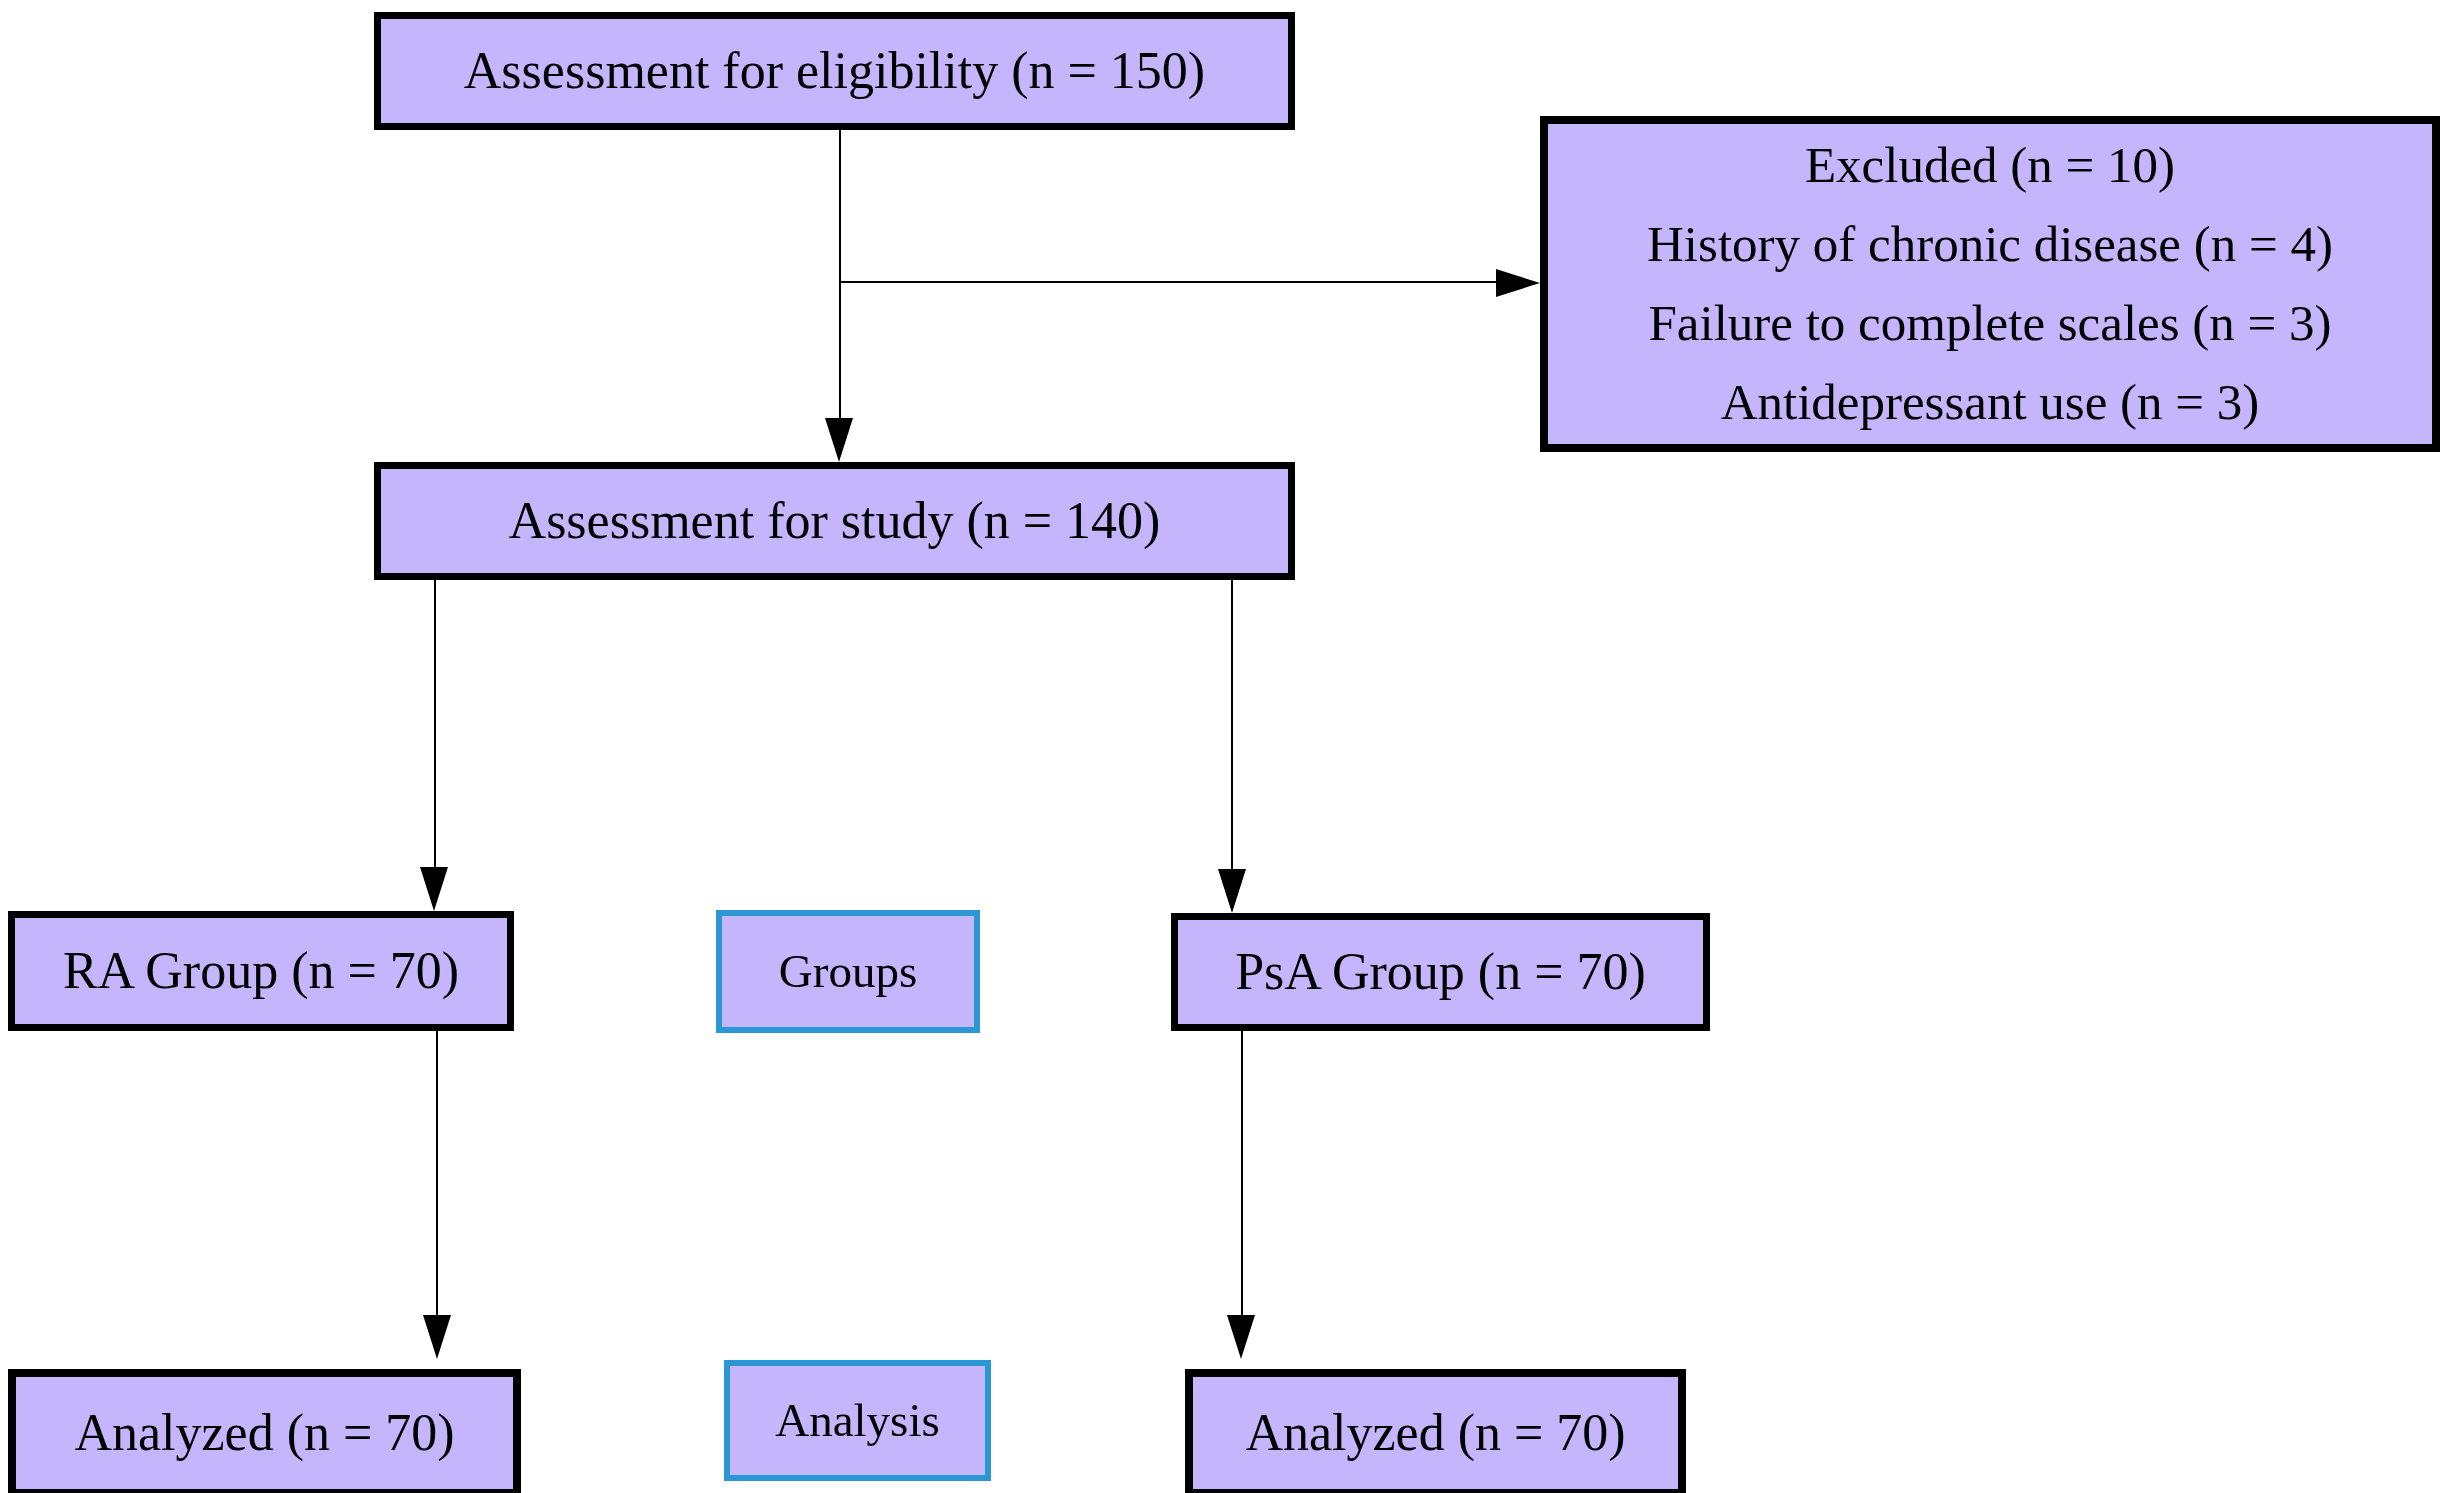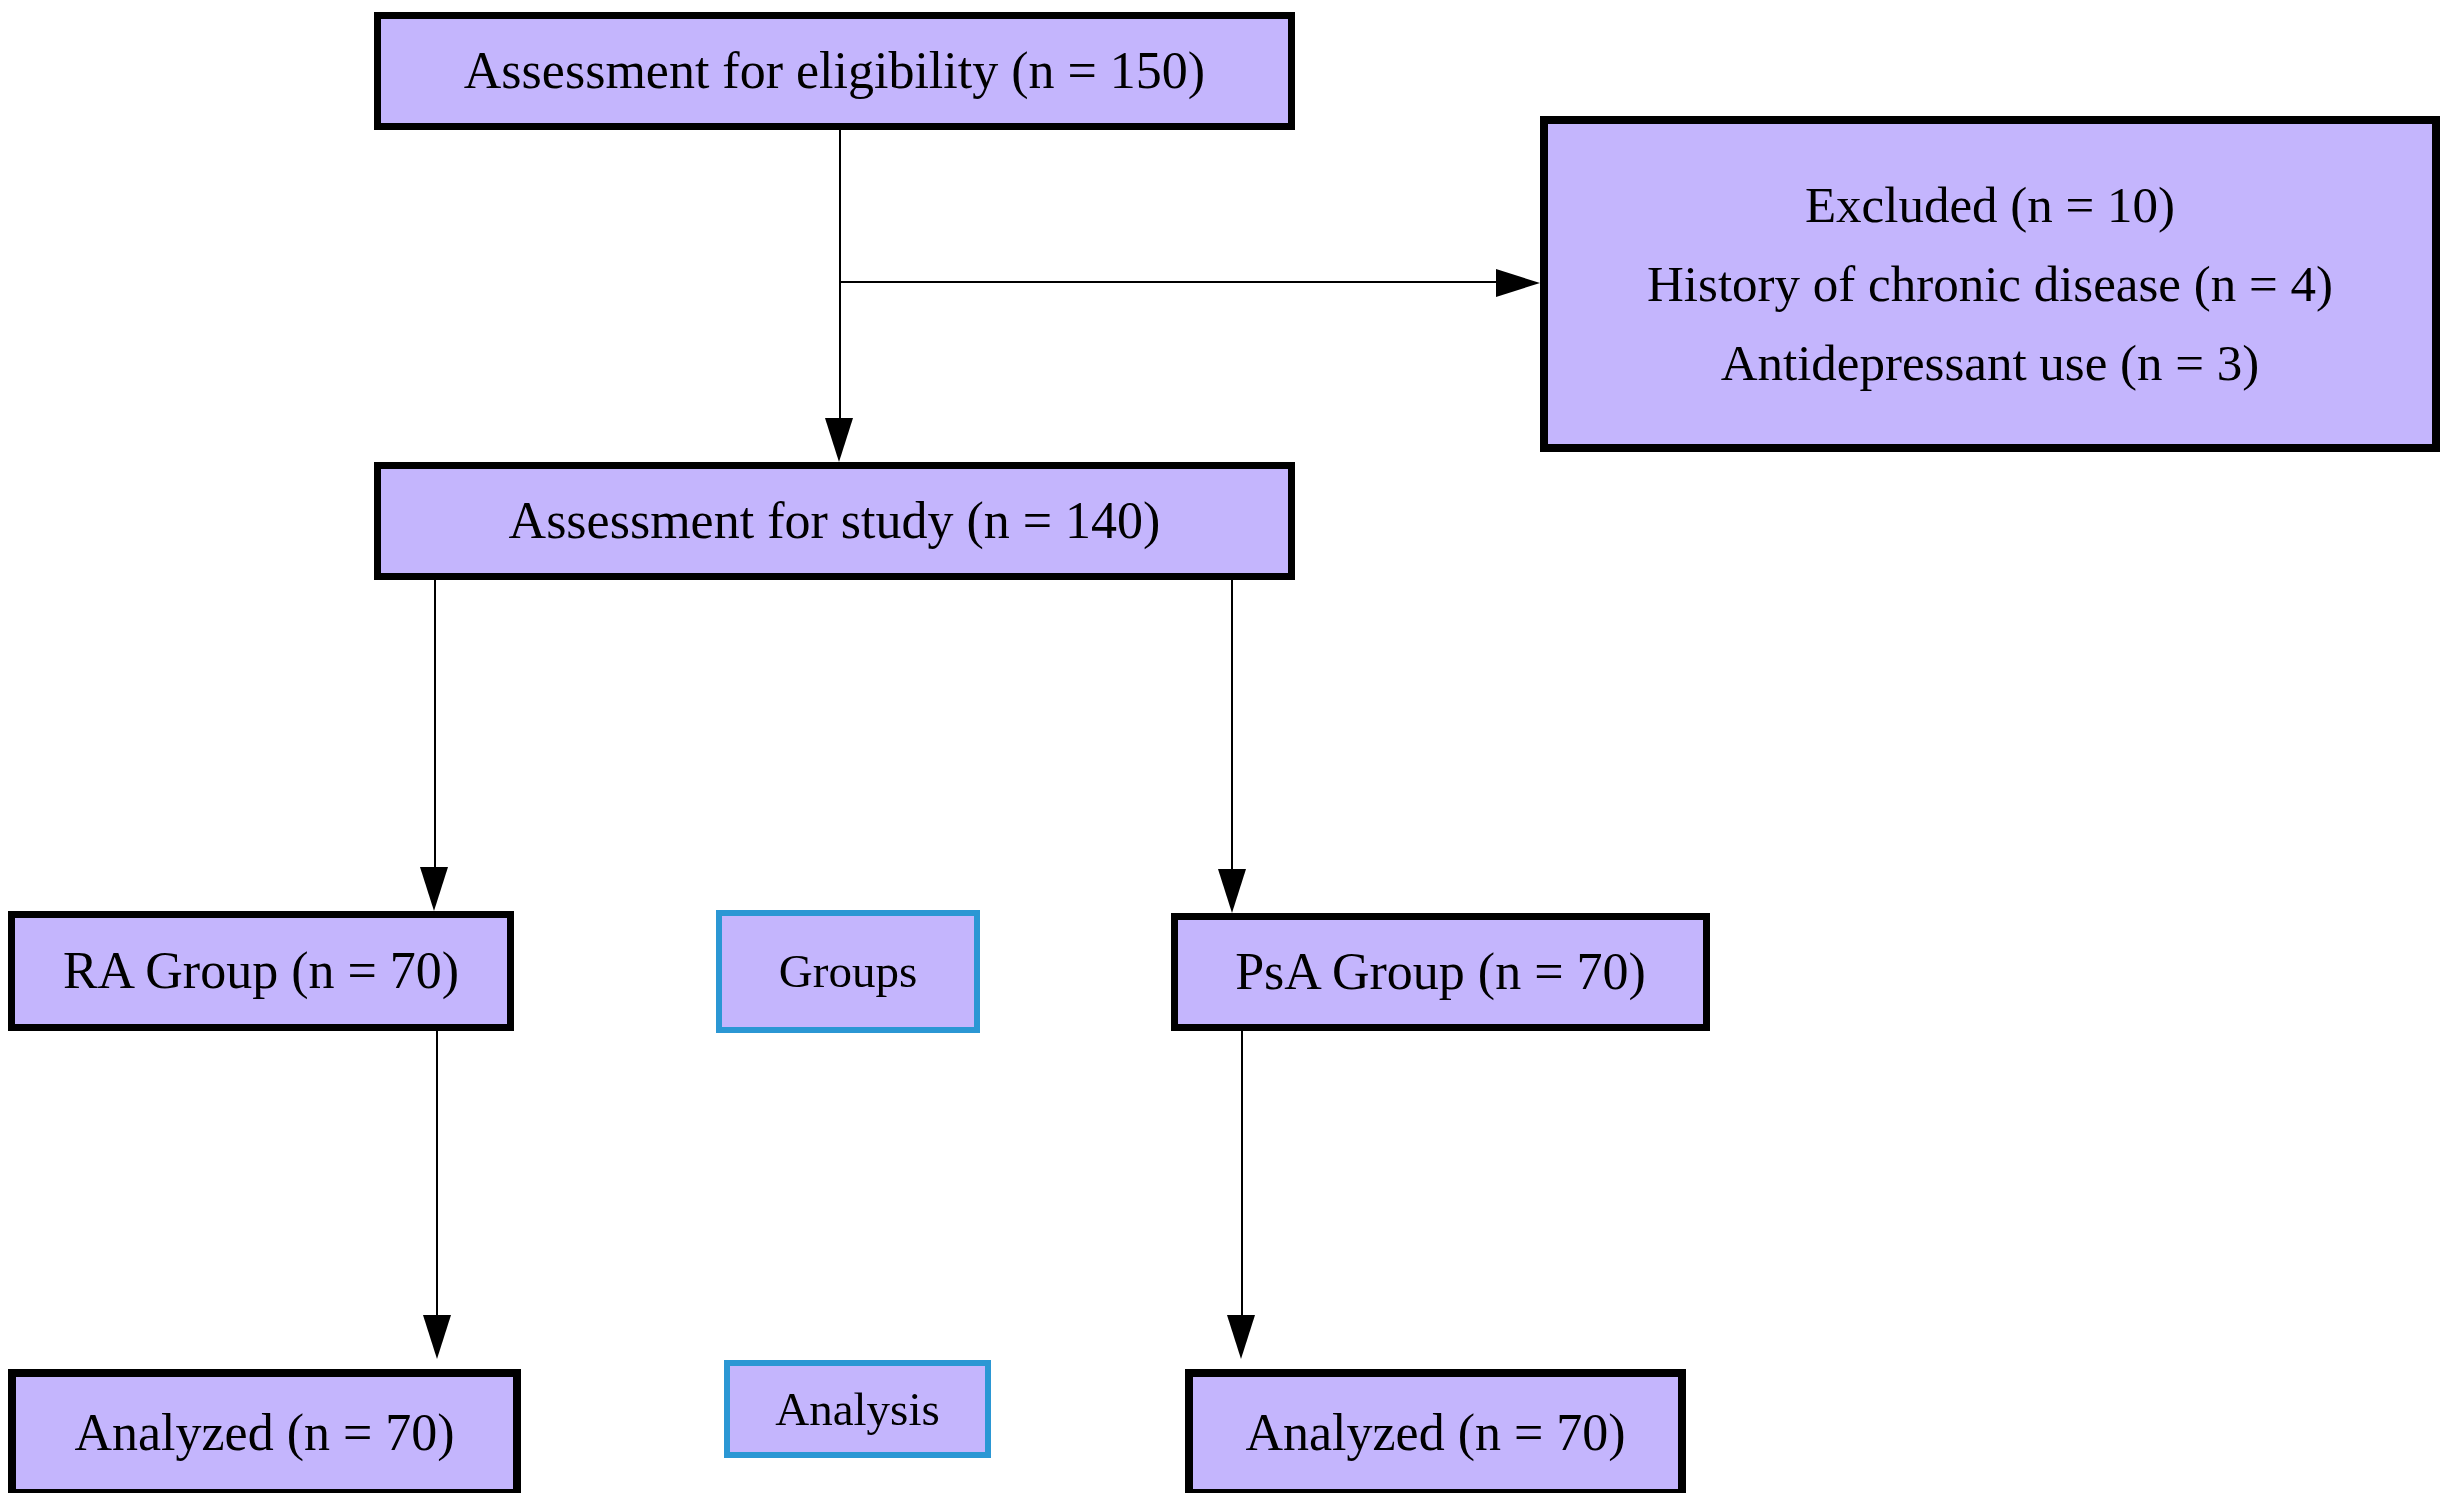--- a/index.html
+++ b/index.html
@@ -35,21 +35,21 @@
   
   .n-eligibility { left: 374px;  top: 12px;   width: 921px; height: 118px; }
   .n-excluded    { left: 1540px; top: 116px;  width: 900px; height: 336px;
                    border-width: 8px; flex-direction: column;
                    justify-content: center; font-size: 51px; line-height: 79px; }
   .n-study       { left: 374px;  top: 462px;  width: 921px; height: 118px; }
   .n-ra          { left: 8px;   top: 911px; width: 506px;  height: 120px; }
   .n-groups      { left: 716px;  top: 910px; width: 264px;  height: 123px; }
   .n-psa         { left: 1171px; top: 913px; width: 539px;  height: 118px; }
   .n-analyzed-l  { left: 8px;   top: 1359px; width: 513px;  height: 128px; }
-  .n-analysis    { left: 724px;  top: 1360px; width: 267px;  height: 98px; }
+  .n-analysis    { left: 724px;  top: 1360px; width: 267px;  height: 121px; }
   .n-analyzed-r  { left: 1185px; top: 1359px; width: 501px;  height: 128px; }
 
   
   .vline, .hline { position: absolute; background: #000000; }
   .vline { width: 2.4px; }
   .hline { height: 2.4px; }
 
   .arrow-down {
     position: absolute; width: 0; height: 0;
     border-left: 14.2px solid transparent;
@@ -83,20 +83,21 @@
 
 <div class="canvas">
 
   <div class="node black-box n-eligibility">
     <span>Assessment for eligibility (n = 150)</span>
   </div>
 
   <div class="node black-box n-excluded">
     <span>Excluded (n = 10)</span>
     <span>History of chronic disease (n = 4)</span>
+    <span>Failure to complete scales (n = 3)</span>
     <span>Antidepressant use (n = 3)</span>
   </div>
 
   <div class="node black-box n-study">
     <span>Assessment for study (n = 140)</span>
   </div>
 
   <div class="node black-box n-ra">
     <span>RA Group (n = 70)</span>
   </div>

